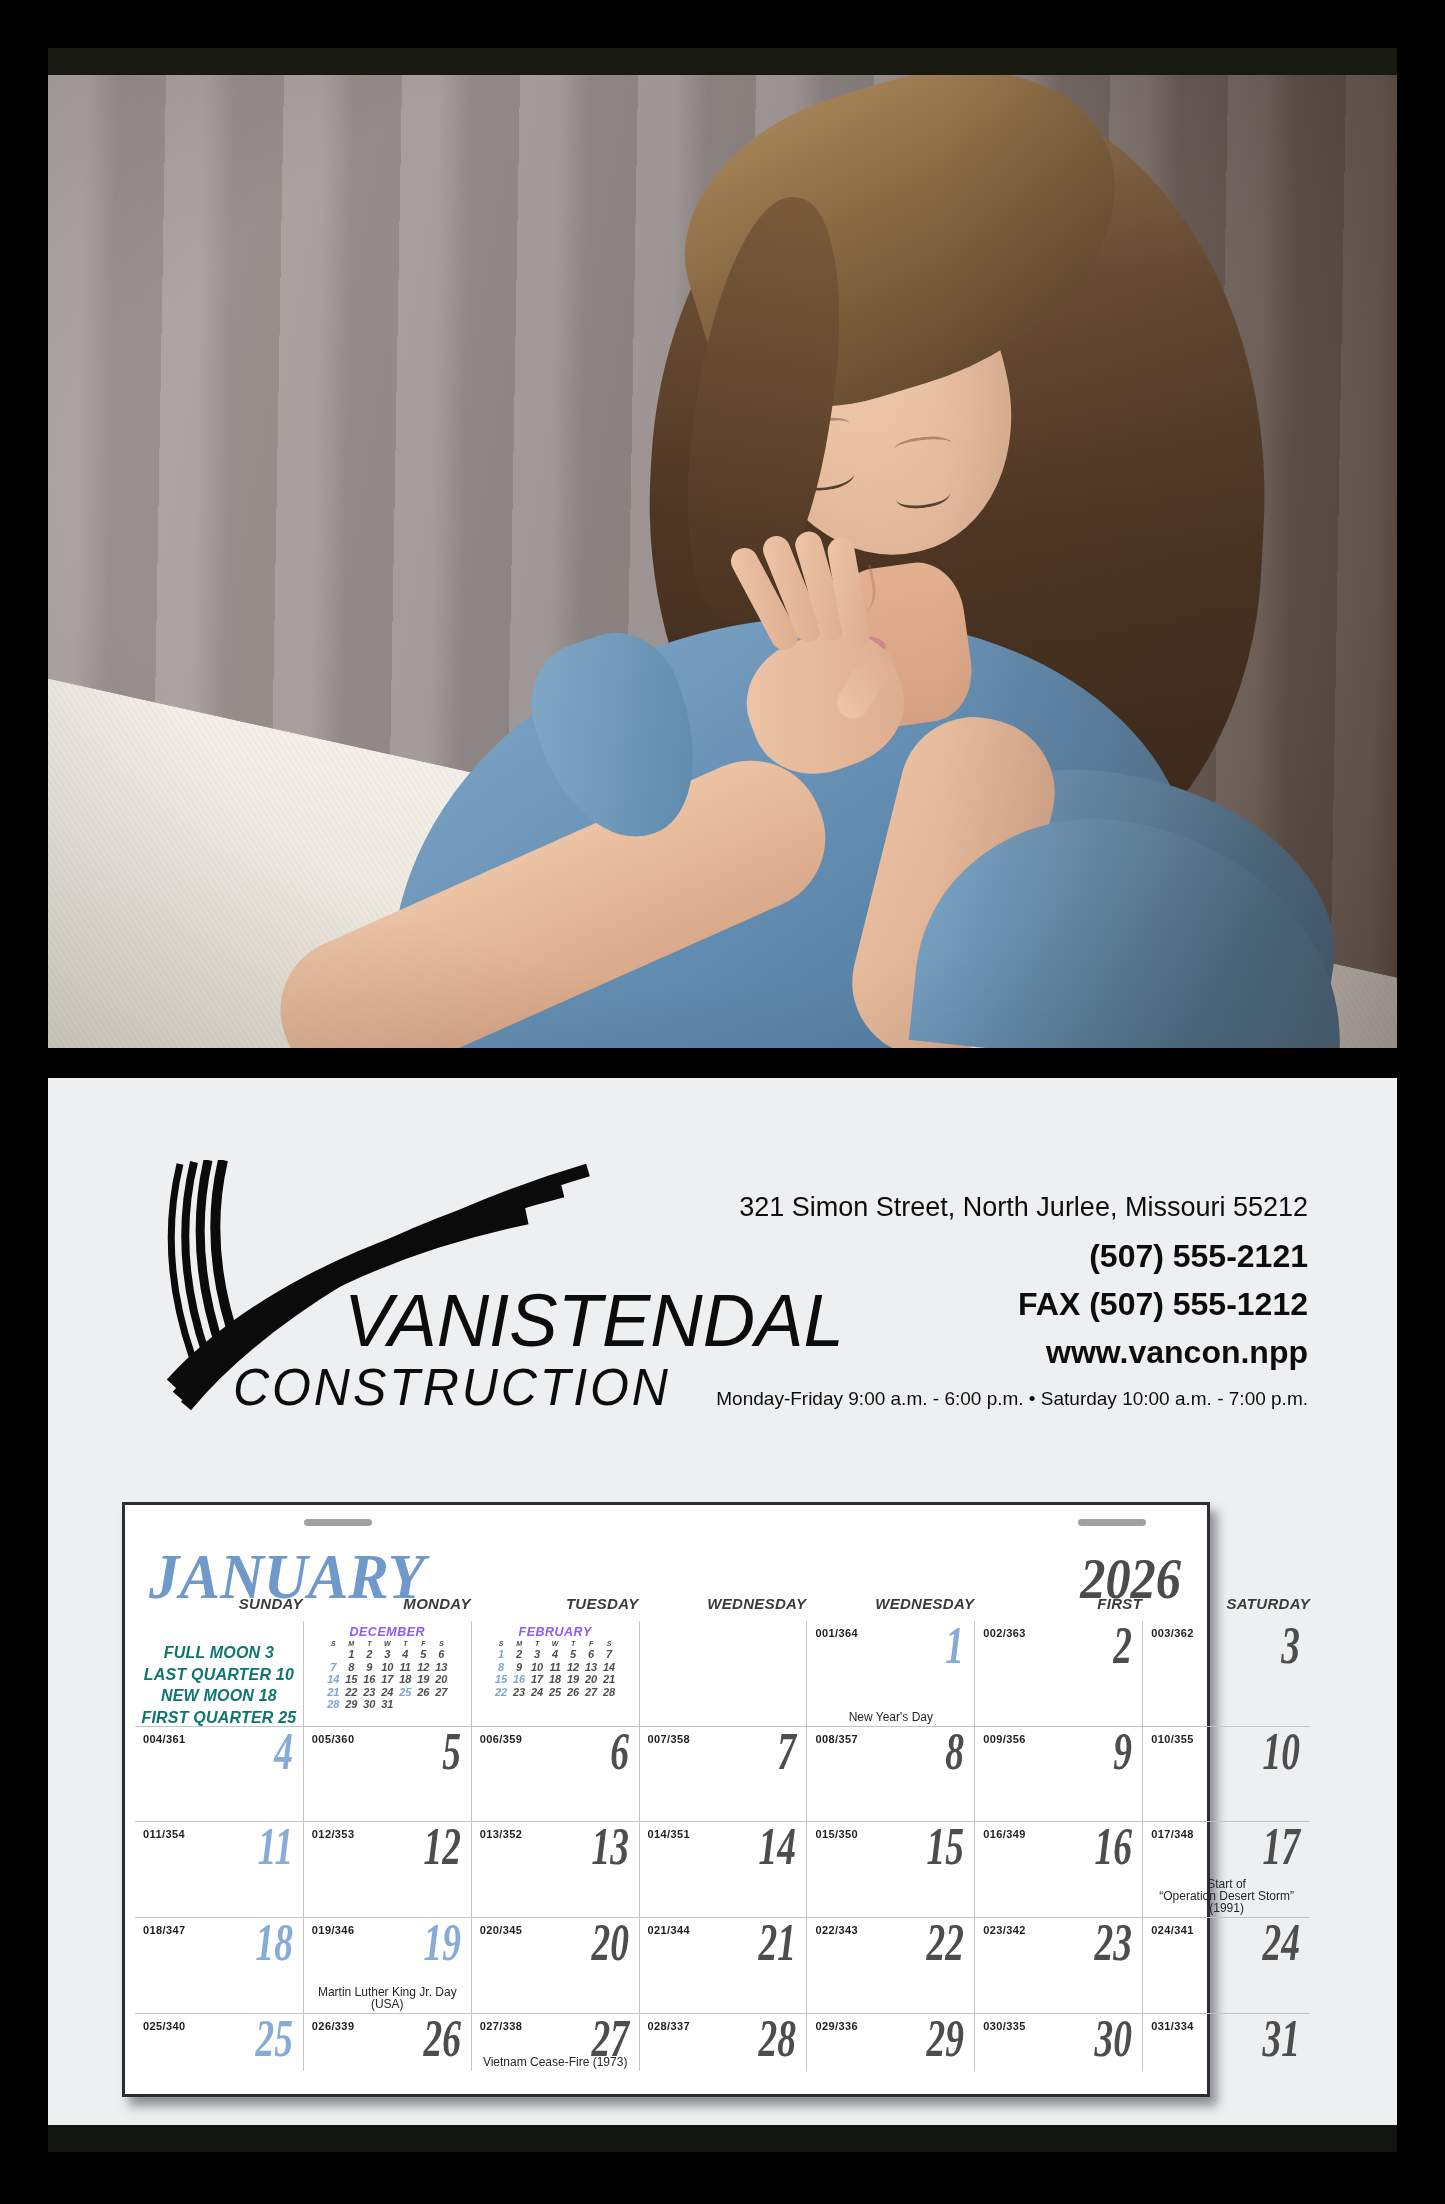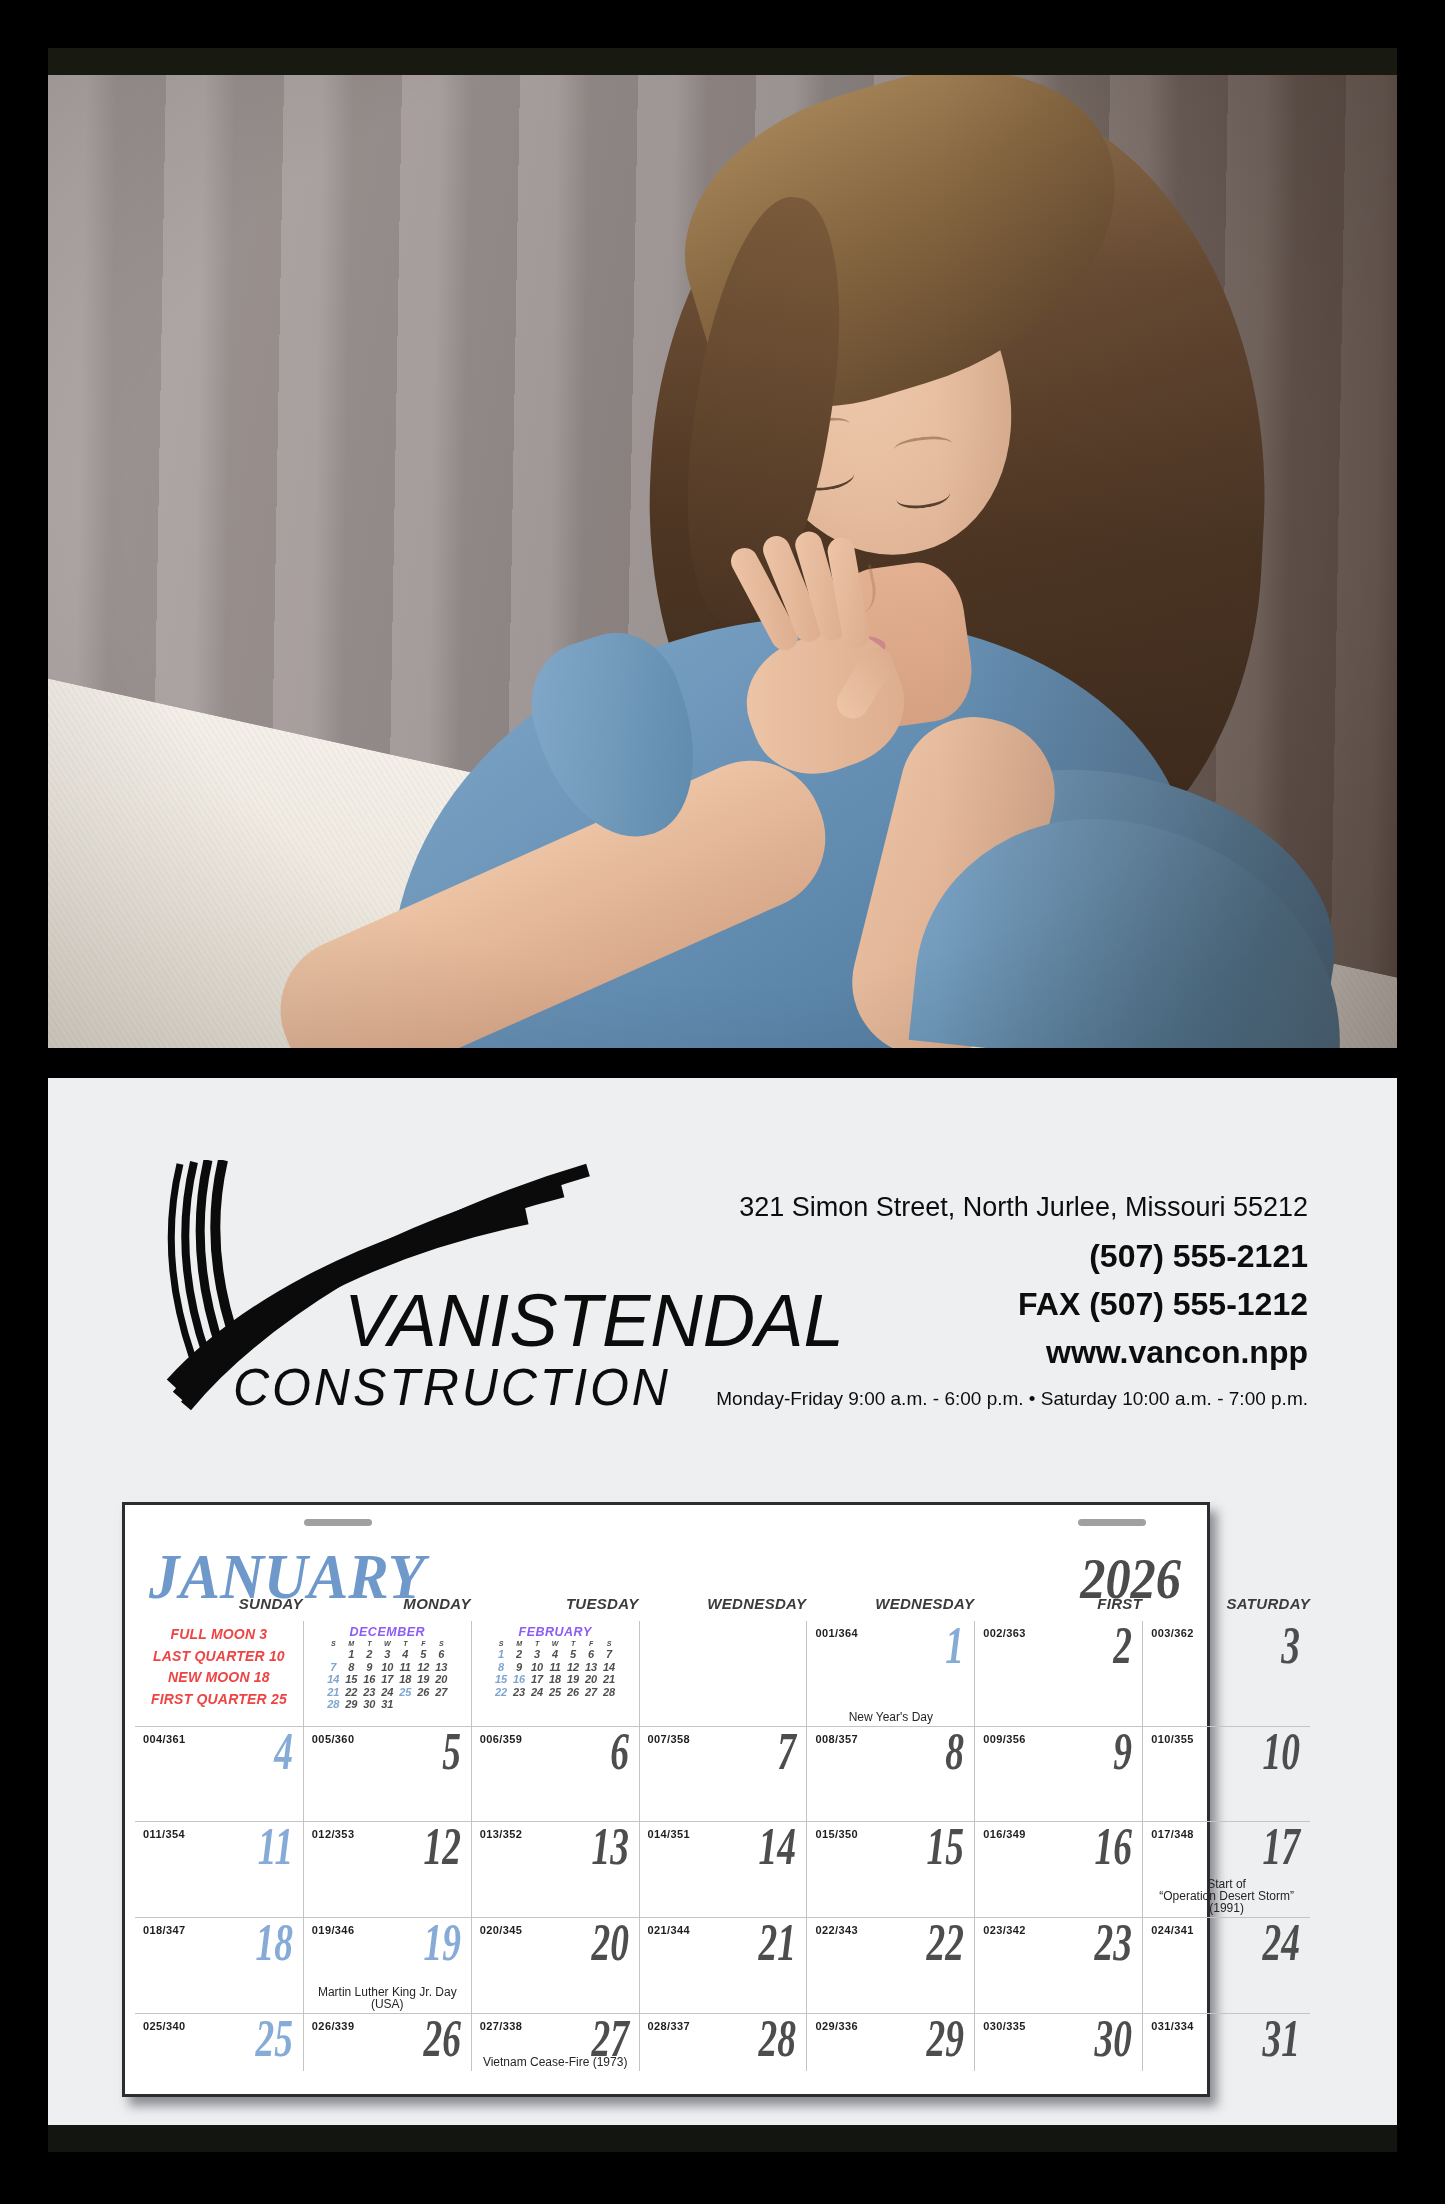--- a/index.html
+++ b/index.html
@@ -118,22 +118,22 @@
   .cell.vl{border-left:1px solid #c4c4c4;}
   .cell.hl{border-top:1px solid #c4c4c4;}
   .julian{position:absolute;top:6px;left:8px;font-size:11px;font-weight:700;
     letter-spacing:.4px;color:#1e1e1e;}
   .num{position:absolute;top:2px;right:10px;font-family:"Liberation Serif",serif;
     font-style:italic;font-weight:700;font-size:52px;line-height:46px;color:#4d4d4d;
     transform:scaleX(.72);transform-origin:100% 0;}
   .num.blue{color:#86abd6;}
   .holiday{position:absolute;bottom:3px;left:0;width:100%;text-align:center;
     font-size:12px;line-height:12px;color:#262626;}
-  .moonblock{margin-top:3px;text-align:center;font-style:italic;font-weight:700;
-    font-size:14px;line-height:21.5px;color:#ef4444;letter-spacing:.2px;}
+  .moonblock{margin-top:21px;text-align:center;font-style:italic;font-weight:700;
+    font-size:16px;line-height:21.5px;color:#0f766e;letter-spacing:.2px;}
   .minical{margin:4px auto 0 auto;width:126px;text-align:center;}
   .mc-title{font-style:italic;font-weight:700;font-size:12.5px;color:#8b5cf6;
     letter-spacing:.5px;margin-bottom:0;}
   .mc-grid{display:grid;grid-template-columns:repeat(7,18px);justify-content:center;}
   .mc-dow{font-style:italic;font-weight:700;font-size:7px;color:#4a4a4a;line-height:9px;}
   .mc-n{font-style:italic;font-weight:700;font-size:11px;line-height:12.5px;color:#4f4f4f;}
   .mc-n.blue{color:#7fa5d2;}
 </style>
 </head>
 <body>

